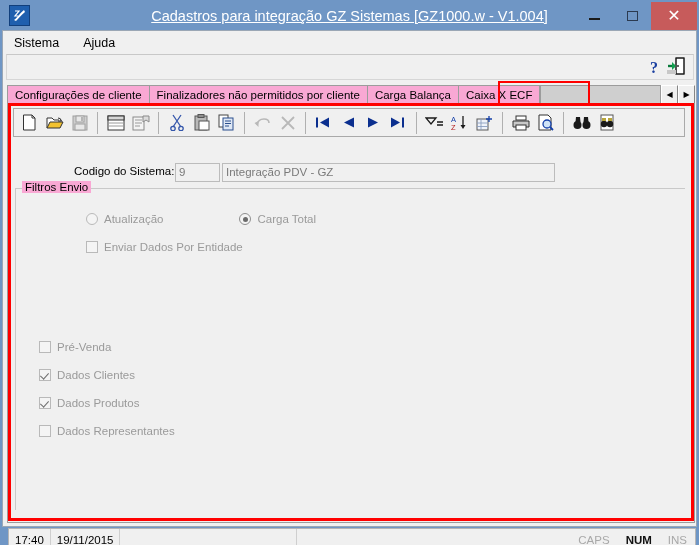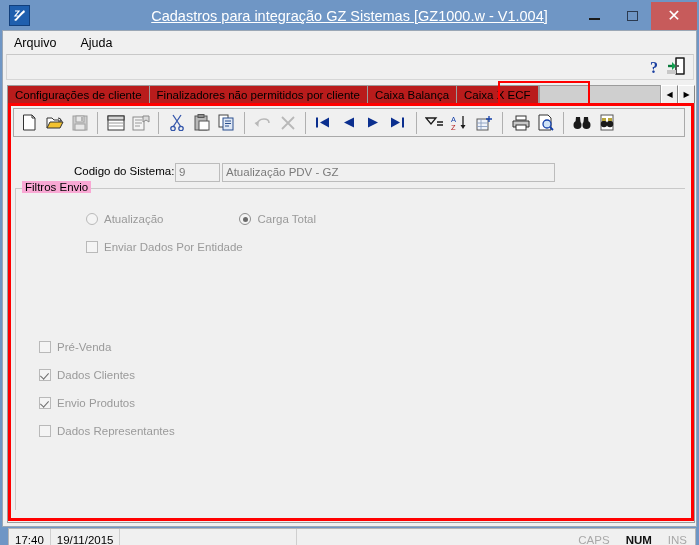--- a/index.html
+++ b/index.html
@@ -133,21 +133,21 @@
     width: 688px; height: 21px;
     display: flex;
     align-items: flex-end;
   }
   .tab {
     height: 19px;
     line-height: 19px;
     padding: 0 7px;
     font-size: 11.5px;
     color: #000;
-    background: #b91c1c;
+    background: #f9a8d4;
     border: 1px solid #9c9c9c;
     border-bottom: none;
     box-sizing: border-box;
     white-space: nowrap;
     margin-right: -1px;
   }
   .tab.active {
     background: #ffffff;
     height: 21px;
     line-height: 21px;
@@ -386,21 +386,21 @@
       </div>
       <div class="win-btn close">
         <span class="close-glyph">✕</span>
       </div>
     </div>
   </div>
 
   <div class="client">
 
     <div class="menubar">
-      <div class="menu-item">Arquivo</div>
+      <div class="menu-item">Sistema</div>
       <div class="menu-item">Ajuda</div>
     </div>
 
     <div class="helpstrip">
       <div class="help-icons">
         <span class="qmark">?</span>
         <span>
           <svg width="18" height="18" viewBox="0 0 18 18">
             <rect x="9" y="1" width="8" height="16" fill="#ffffff" stroke="#1a1a1a" stroke-width="1"></rect>
             <rect x="9" y="1" width="8" height="16" fill="none" stroke="#1a1a1a" stroke-width="1"></rect>
@@ -409,21 +409,21 @@
             <path d="M5 5 L9 9 L5 13 Z" fill="#12a050"></path>
             <rect x="0" y="13" width="9" height="4" fill="#c8c8c8"></rect>
           </svg>
         </span>
       </div>
     </div>
 
     <div class="tabstrip">
       <div class="tab">Configurações de cliente</div>
       <div class="tab">Finalizadores não permitidos por cliente</div>
-      <div class="tab">Caixa Balança</div>
+      <div class="tab">Carga Balança</div>
       <div class="tab">Caixa X ECF</div>
       <div class="tab-spacer"></div>
       <div class="tab-navs">
         <div class="tab-nav">◀</div>
         <div class="tab-nav">▶</div>
       </div>
     </div>
     <div class="tab-highlight"></div>
 
     <div class="tabpage">
@@ -575,21 +575,21 @@
               <circle cx="6" cy="10" r="3.2" fill="#1a1a1a"></circle>
               <circle cx="12" cy="10" r="3.2" fill="#1a1a1a"></circle>
               <path d="M4 4 H8 V7 H4 Z M10 4 H14 V7 H10 Z" fill="#b8a53a"></path>
             </svg>
         </div>
       </div>
 
       <div class="field-row">
         <div class="field-label">Codigo do Sistema:</div>
         <div class="input-code">9</div>
-        <div class="input-desc">Atualização PDV - GZ</div>
+        <div class="input-desc">Integração PDV - GZ</div>
       </div>
 
       <div class="group">
         <div class="group-title">Filtros Envio</div>
 
         <div class="radio-row">
           <div class="radio-item">
             <span class="radio"></span>
             <span class="radio-label">Atualização</span>
           </div>
@@ -607,21 +607,21 @@
         <div class="cb-row" style="left:23px; top:152px;">
           <span class="cb"></span>
           <span class="cb-label">Pré-Venda</span>
         </div>
         <div class="cb-row" style="left:23px; top:180px;">
           <span class="cb checked"></span>
           <span class="cb-label">Dados Clientes</span>
         </div>
         <div class="cb-row" style="left:23px; top:208px;">
           <span class="cb checked"></span>
-          <span class="cb-label">Envio Produtos</span>
+          <span class="cb-label">Dados Produtos</span>
         </div>
         <div class="cb-row" style="left:23px; top:236px;">
           <span class="cb"></span>
           <span class="cb-label">Dados Representantes</span>
         </div>
       </div>
     </div>
 
     <div class="red-box"></div>
 

